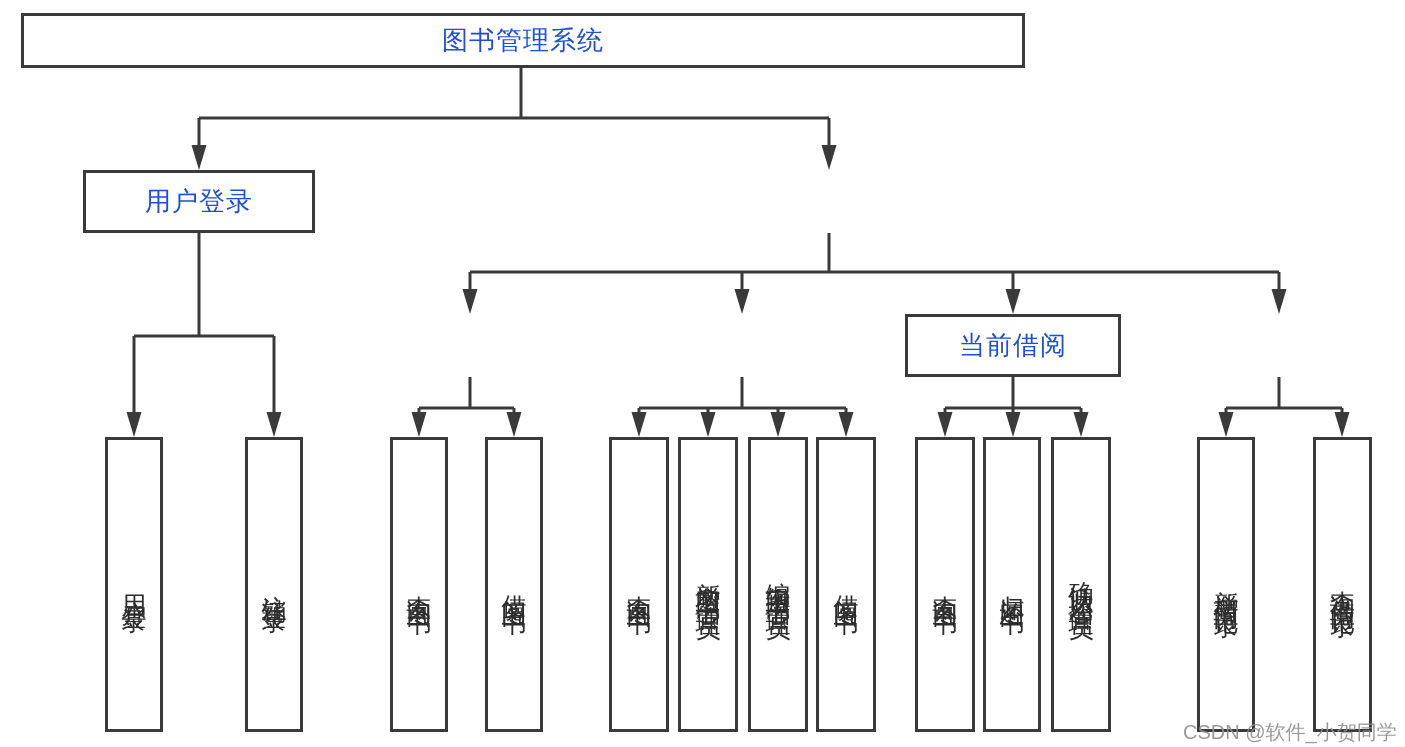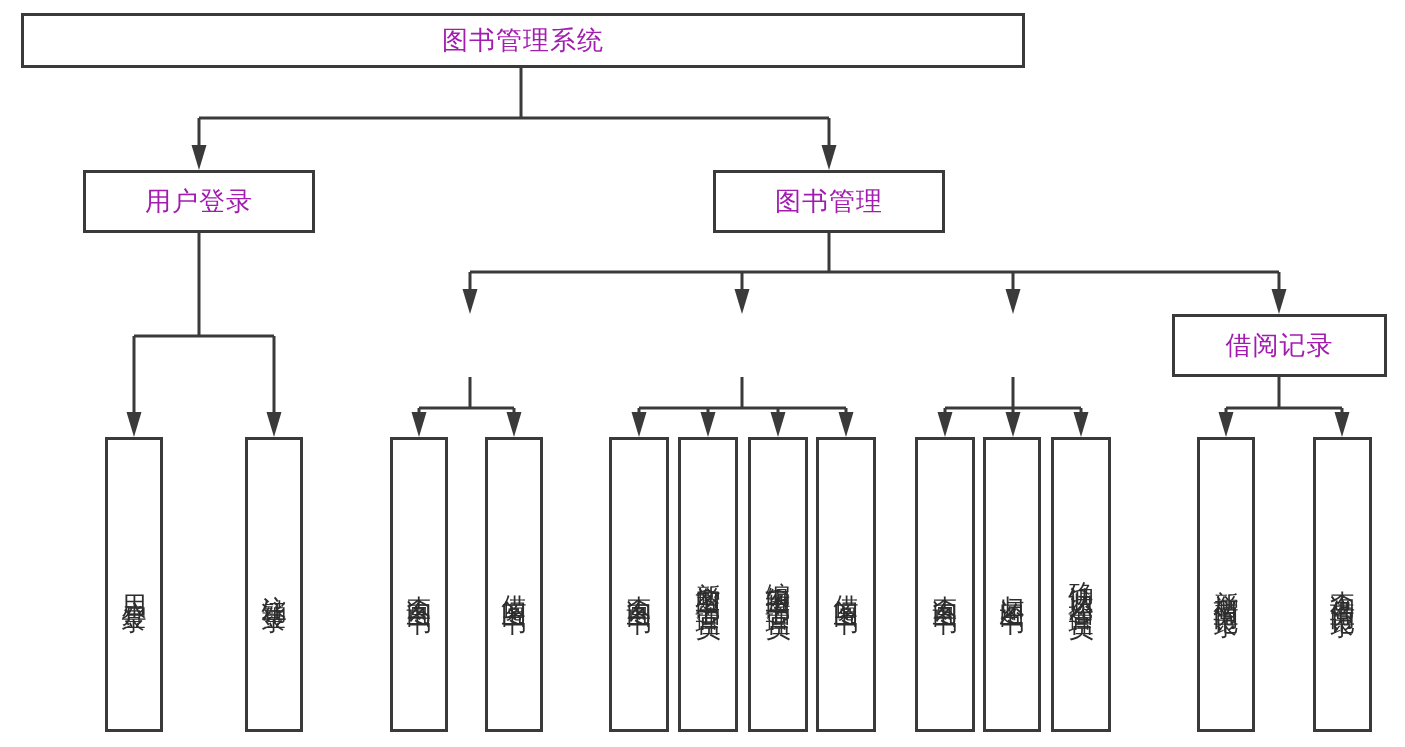--- a/index.html
+++ b/index.html
@@ -16,21 +16,21 @@
     box-sizing:border-box;
     background:#ffffff;
     border:3px solid #3a3a3a;
     display:flex;
     align-items:center;
     justify-content:center;
     z-index:1;
   }
   .hlabel{
     font-size:26px;
-    color:#a21caf;
+    color:#1d4ed8;
     letter-spacing:1px;
     white-space:nowrap;
   }
   .leaf .vlabel{
     writing-mode:vertical-rl;
     text-orientation:mixed;
     font-size:25px;
     color:#2d2d2d;
     letter-spacing:5px;
     line-height:1;
@@ -84,26 +84,23 @@
     </g>
   </svg>
 
   <div class="box" style="left:21px;top:13px;width:1004px;height:55px">
     <span class="hlabel">图书管理系统</span>
   </div>
 
   <div class="box" style="left:83px;top:170px;width:232px;height:63px">
     <span class="hlabel">用户登录</span>
   </div>
-  <div class="box" style="left:713px;top:170px;width:232px;height:63px">
-    <span class="hlabel">图书管理</span>
-  </div>
 
-  <div class="box" style="left:1172px;top:314px;width:215px;height:63px">
-    <span class="hlabel">借阅记录</span>
+  <div class="box" style="left:905px;top:314px;width:216px;height:63px">
+    <span class="hlabel">当前借阅</span>
   </div>
 
   <div class="box leaf" style="left:105px;top:437px;width:58px;height:295px">
     <span class="vlabel">用户登录</span>
   </div>
   <div class="box leaf" style="left:245px;top:437px;width:58px;height:295px">
     <span class="vlabel">注销登录</span>
   </div>
 
   <div class="box leaf" style="left:390px;top:437px;width:58px;height:295px">
@@ -136,14 +133,15 @@
     <span class="vlabel">确认归还（管理员）</span>
   </div>
 
   <div class="box leaf" style="left:1197px;top:437px;width:58px;height:295px">
     <span class="vlabel">新增借阅记录</span>
   </div>
   <div class="box leaf" style="left:1313px;top:437px;width:59px;height:295px">
     <span class="vlabel">查询借阅记录</span>
   </div>
 
+  <div class="watermark">CSDN @软件_小贺同学</div>
 
 </div>
 
 </body></html>

